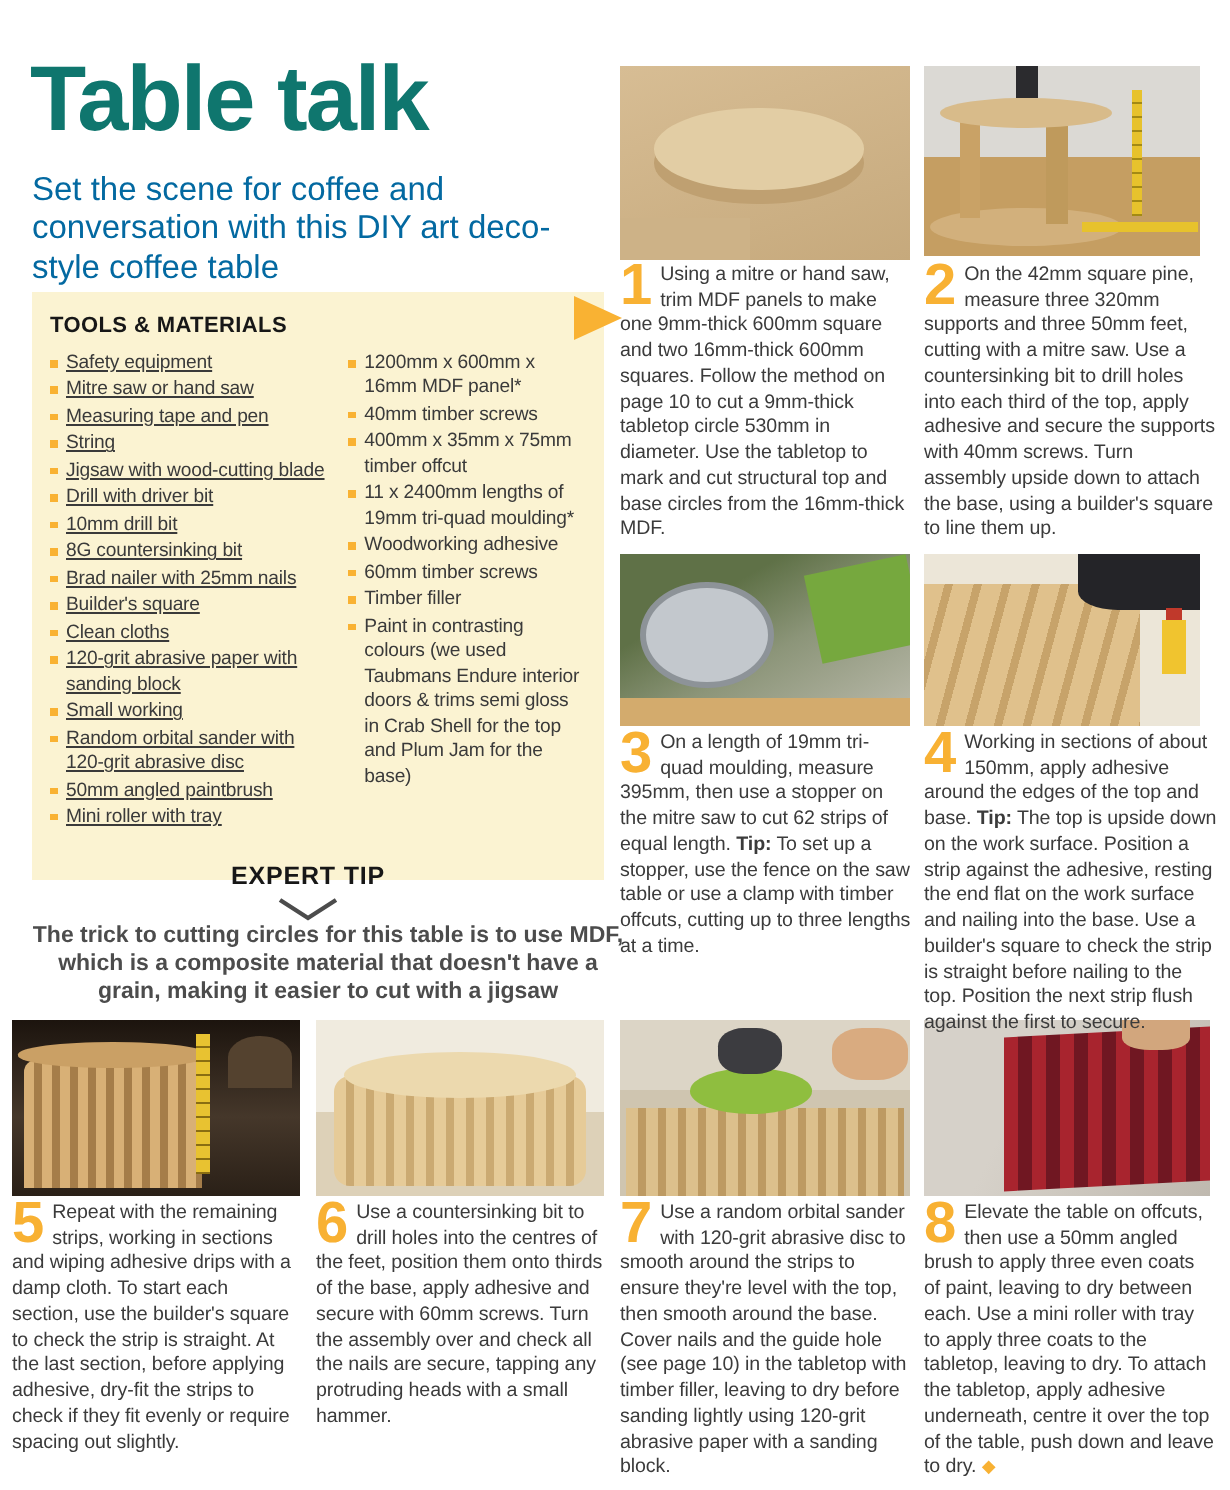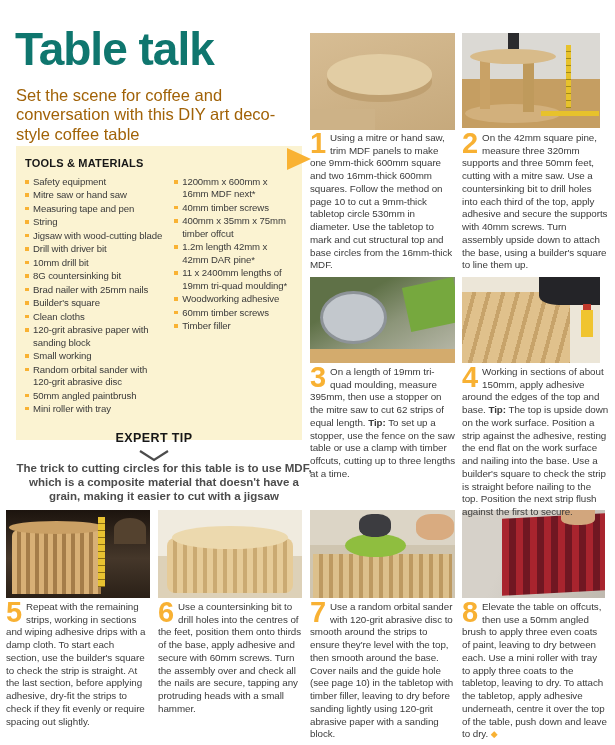--- a/index.html
+++ b/index.html
@@ -3,37 +3,37 @@
 <meta charset="utf-8">
 <style>
   html,body{margin:0;padding:0;background:#ffffff;}
   body{width:615px;height:745px;font-family:"Liberation Sans",sans-serif;color:#3b3b3b;}
   .page{position:relative;width:615px;height:745px;background:#ffffff;overflow:hidden;}
 
   
   .title{position:absolute;left:15px;top:22px;margin:0;font-size:46px;font-weight:bold;
          letter-spacing:-1px;color:#0f766e;}
   .subtitle{position:absolute;left:16px;top:86px;width:288px;font-size:16.5px;
-            line-height:1.17;color:#a16207;}
+            line-height:1.17;color:#0369a1;}
 
   
   .tools-box{position:absolute;left:16px;top:146px;width:286px;height:294px;
              background:#FBF3D2;box-sizing:border-box;padding:11px 8px 8px 9px;}
   .tools-arrow{position:absolute;top:2px;right:-9px;width:0;height:0;
                border-top:11px solid transparent;border-bottom:11px solid transparent;
                border-left:24px solid #F9B233;}
   .tools-heading{font-size:11px;font-weight:bold;color:#171717;letter-spacing:0.2px;
                  margin:0 0 7px 0;}
   .tools-cols{display:flex;gap:9px;}
   .tool-list{list-style:none;margin:0;padding:0;font-size:9.6px;letter-spacing:-0.1px;
              line-height:1.3;color:#3a3a3a;}
   .tool-list li{position:relative;padding-left:8px;margin-bottom:1px;}
   .tool-list li::before{content:"";position:absolute;left:0;top:4px;width:3.5px;height:3.5px;
                         background:#F9B233;}
-  .tcol1{width:145px;}
+  .tcol1{width:145px;text-decoration:underline;}
   .tcol2{width:124px;}
 
   
   .expert-heading{position:absolute;left:0;top:431px;width:308px;text-align:center;
                   font-size:12.5px;font-weight:bold;color:#171717;letter-spacing:0.4px;}
   .chevron{position:absolute;left:139px;top:448px;width:30px;height:12px;}
   .tip-text{position:absolute;left:12px;top:461px;width:304px;text-align:center;
             font-size:11.5px;font-weight:bold;color:#4c4c4c;line-height:1.22;}
 
   
@@ -124,28 +124,28 @@
         <li>Brad nailer with 25mm nails</li>
         <li>Builder's square</li>
         <li>Clean cloths</li>
         <li>120-grit abrasive paper with sanding block</li>
         <li>Small working</li>
         <li>Random orbital sander with 120-grit abrasive disc</li>
         <li>50mm angled paintbrush</li>
         <li>Mini roller with tray</li>
       </ul>
       <ul class="tool-list tcol2">
-        <li>1200mm x 600mm x 16mm MDF next*</li>
+        <li>1200mm x 600mm x 16mm MDF panel*</li>
         <li>40mm timber screws</li>
         <li>400mm x 35mm x 75mm timber offcut</li>
-        <li>1.2m length 42mm x 42mm DAR pine*</li>
         <li>11 x 2400mm lengths of 19mm tri-quad moulding*</li>
         <li>Woodworking adhesive</li>
         <li>60mm timber screws</li>
         <li>Timber filler</li>
+        <li>Paint in contrasting colours (we used Taubmans Endure interior doors &amp; trims semi gloss in Crab Shell for the top and Plum Jam for the base)</li>
       </ul>
     </div>
   </div>
 
   <div class="expert-heading">EXPERT TIP</div>
   <div class="chevron">
     <svg width="30" height="12" viewBox="0 0 30 12">
         <polyline points="1,1 15,10 29,1" fill="none" stroke="#4c4c4c" stroke-width="2.2"></polyline>
       </svg>
   </div>

